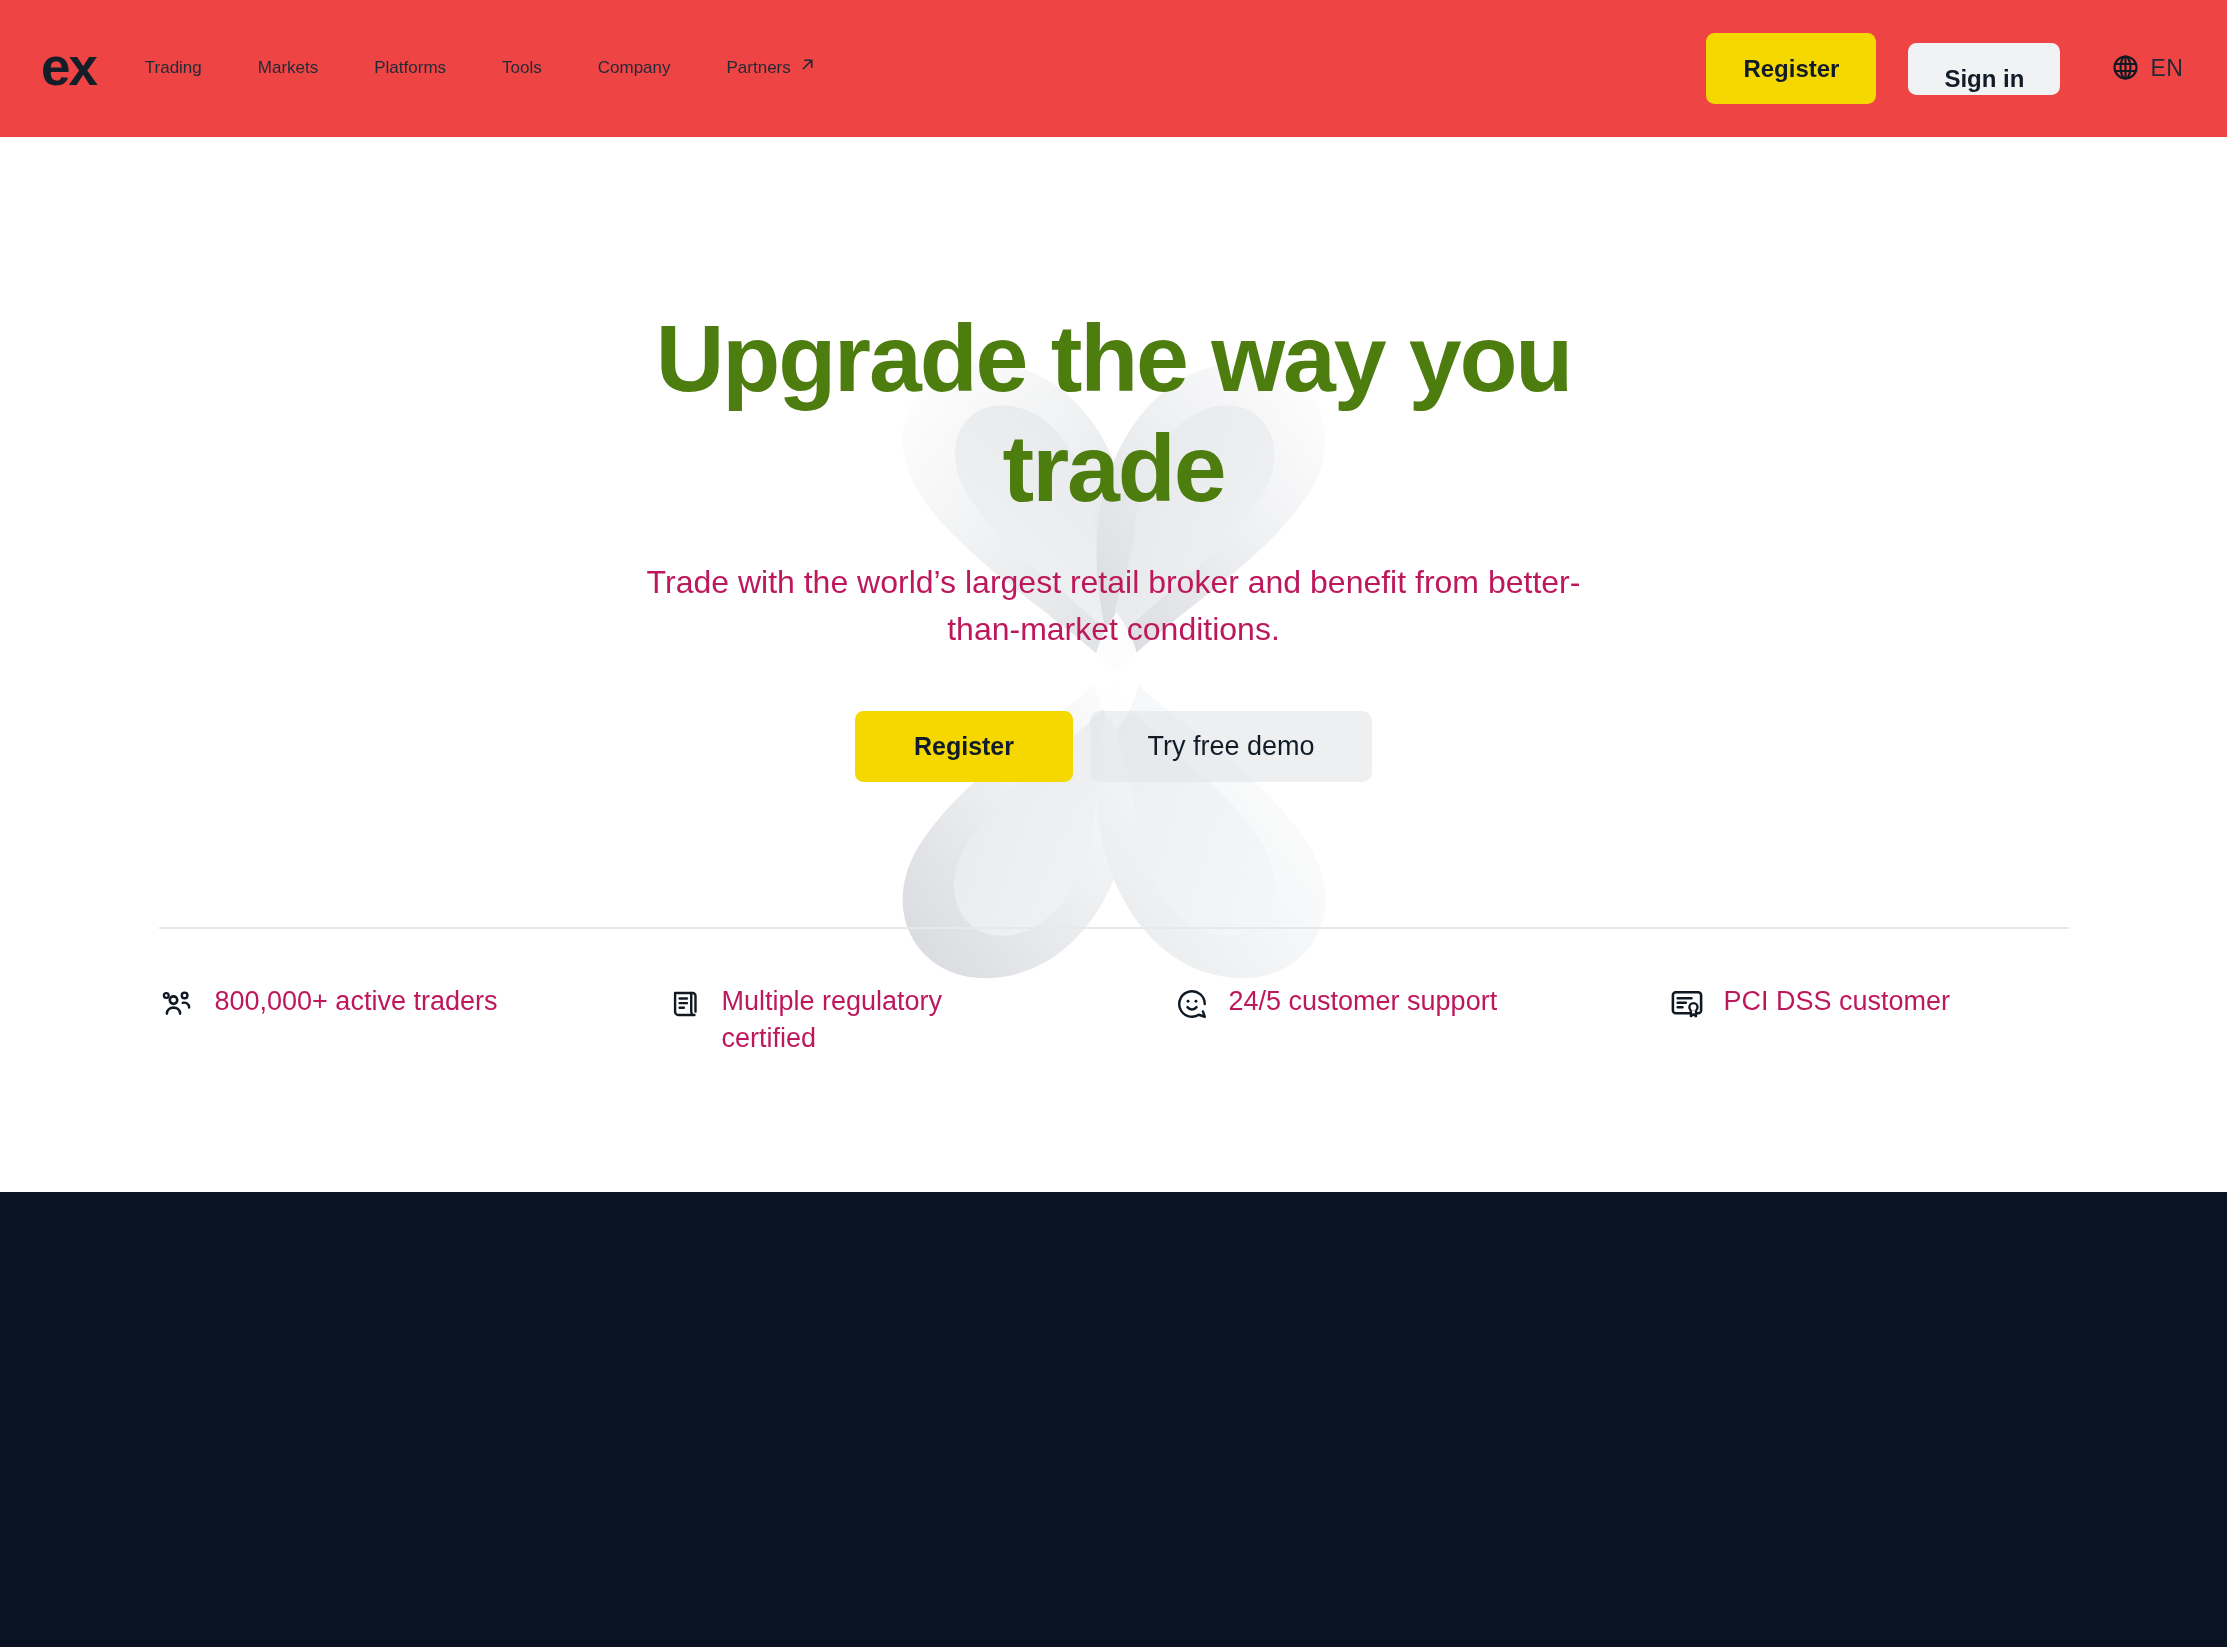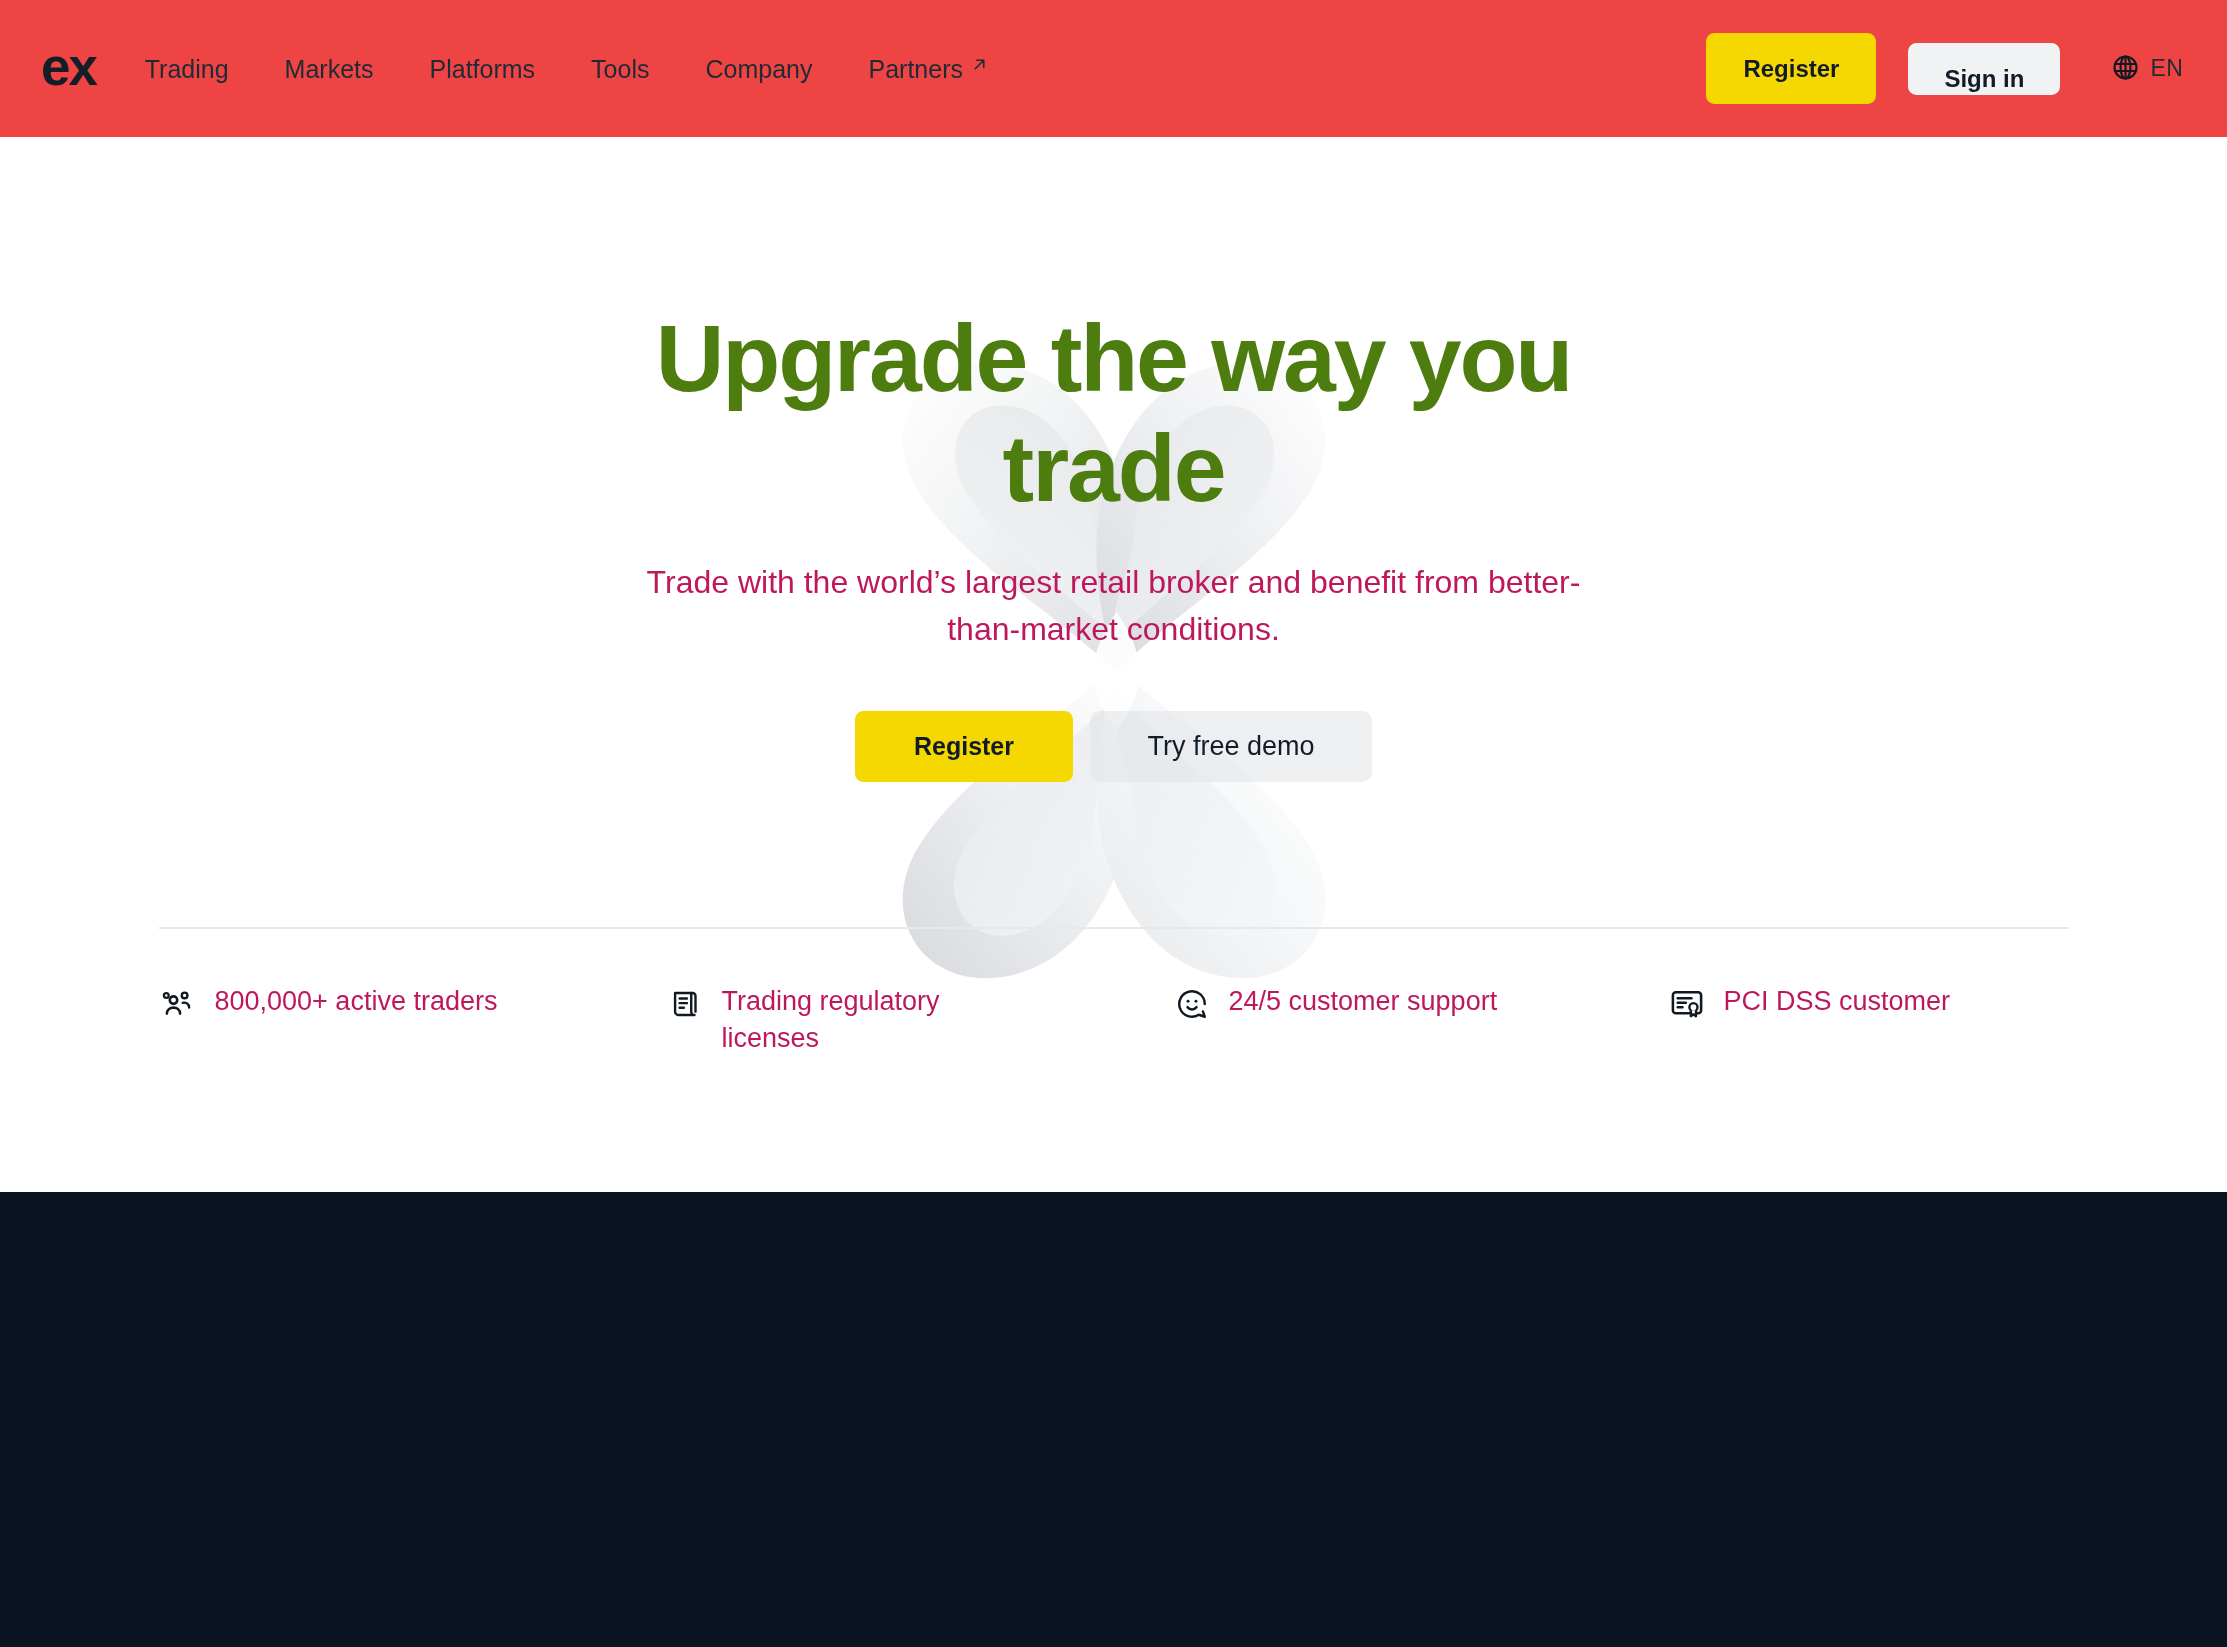--- a/index.html
+++ b/index.html
@@ -34,21 +34,21 @@
     margin-right: 49px;
     user-select: none;
     padding-bottom: 5px;
   }
   .nav {
     display: flex;
     align-items: center;
     gap: 0px;
   }
   .nav-item {
-    font-size: 25px;
+    font-size: 17px;
     font-weight: 400;
     color: #1F2A37;
     padding: 8.5px 28px;
     line-height: 1.2;
     white-space: nowrap;
     cursor: pointer;
     display: inline-flex;
     align-items: center;
     gap: 8.5px;
   }
@@ -384,21 +384,21 @@
       </div>
 
       <div class="feature">
         <span class="feature-icon">
           <svg width="34" height="34" viewBox="0 0 24 24" fill="none">
             <path d="M5 4.2h11.4v13.2c0 1.3 1 2.4 2.3 2.4H7.3c-1.3 0-2.3-1.1-2.3-2.4V4.2Z" stroke="#101922" stroke-width="1.7" stroke-linejoin="round"></path>
             <path d="M16.4 4.2h1.1c1 0 1.9.9 1.9 2v11.2" stroke="#101922" stroke-width="1.7" stroke-linecap="round"></path>
             <path d="M8.2 8.1h5.2M8.2 11.4h5.2M8.2 14.6h3" stroke="#101922" stroke-width="1.7" stroke-linecap="round"></path>
           </svg>
         </span>
-        <span class="feature-label">Trading regulatory licenses</span>
+        <span class="feature-label">Multiple regulatory certified</span>
       </div>
 
       <div class="feature">
         <span class="feature-icon">
           <svg width="34" height="34" viewBox="0 0 24 24" fill="none">
             <path d="M21 12a9 9 0 1 0-4.2 7.6L21 21l-1.3-3.8" stroke="#101922" stroke-width="1.7" stroke-linecap="round" stroke-linejoin="round"></path>
             <circle cx="9.2" cy="10" r="1.05" fill="#101922"></circle>
             <circle cx="14.8" cy="10" r="1.05" fill="#101922"></circle>
             <path d="M8.8 14.2c.9 1.1 2 1.7 3.2 1.7s2.3-.6 3.2-1.7" stroke="#101922" stroke-width="1.7" stroke-linecap="round"></path>
           </svg>

